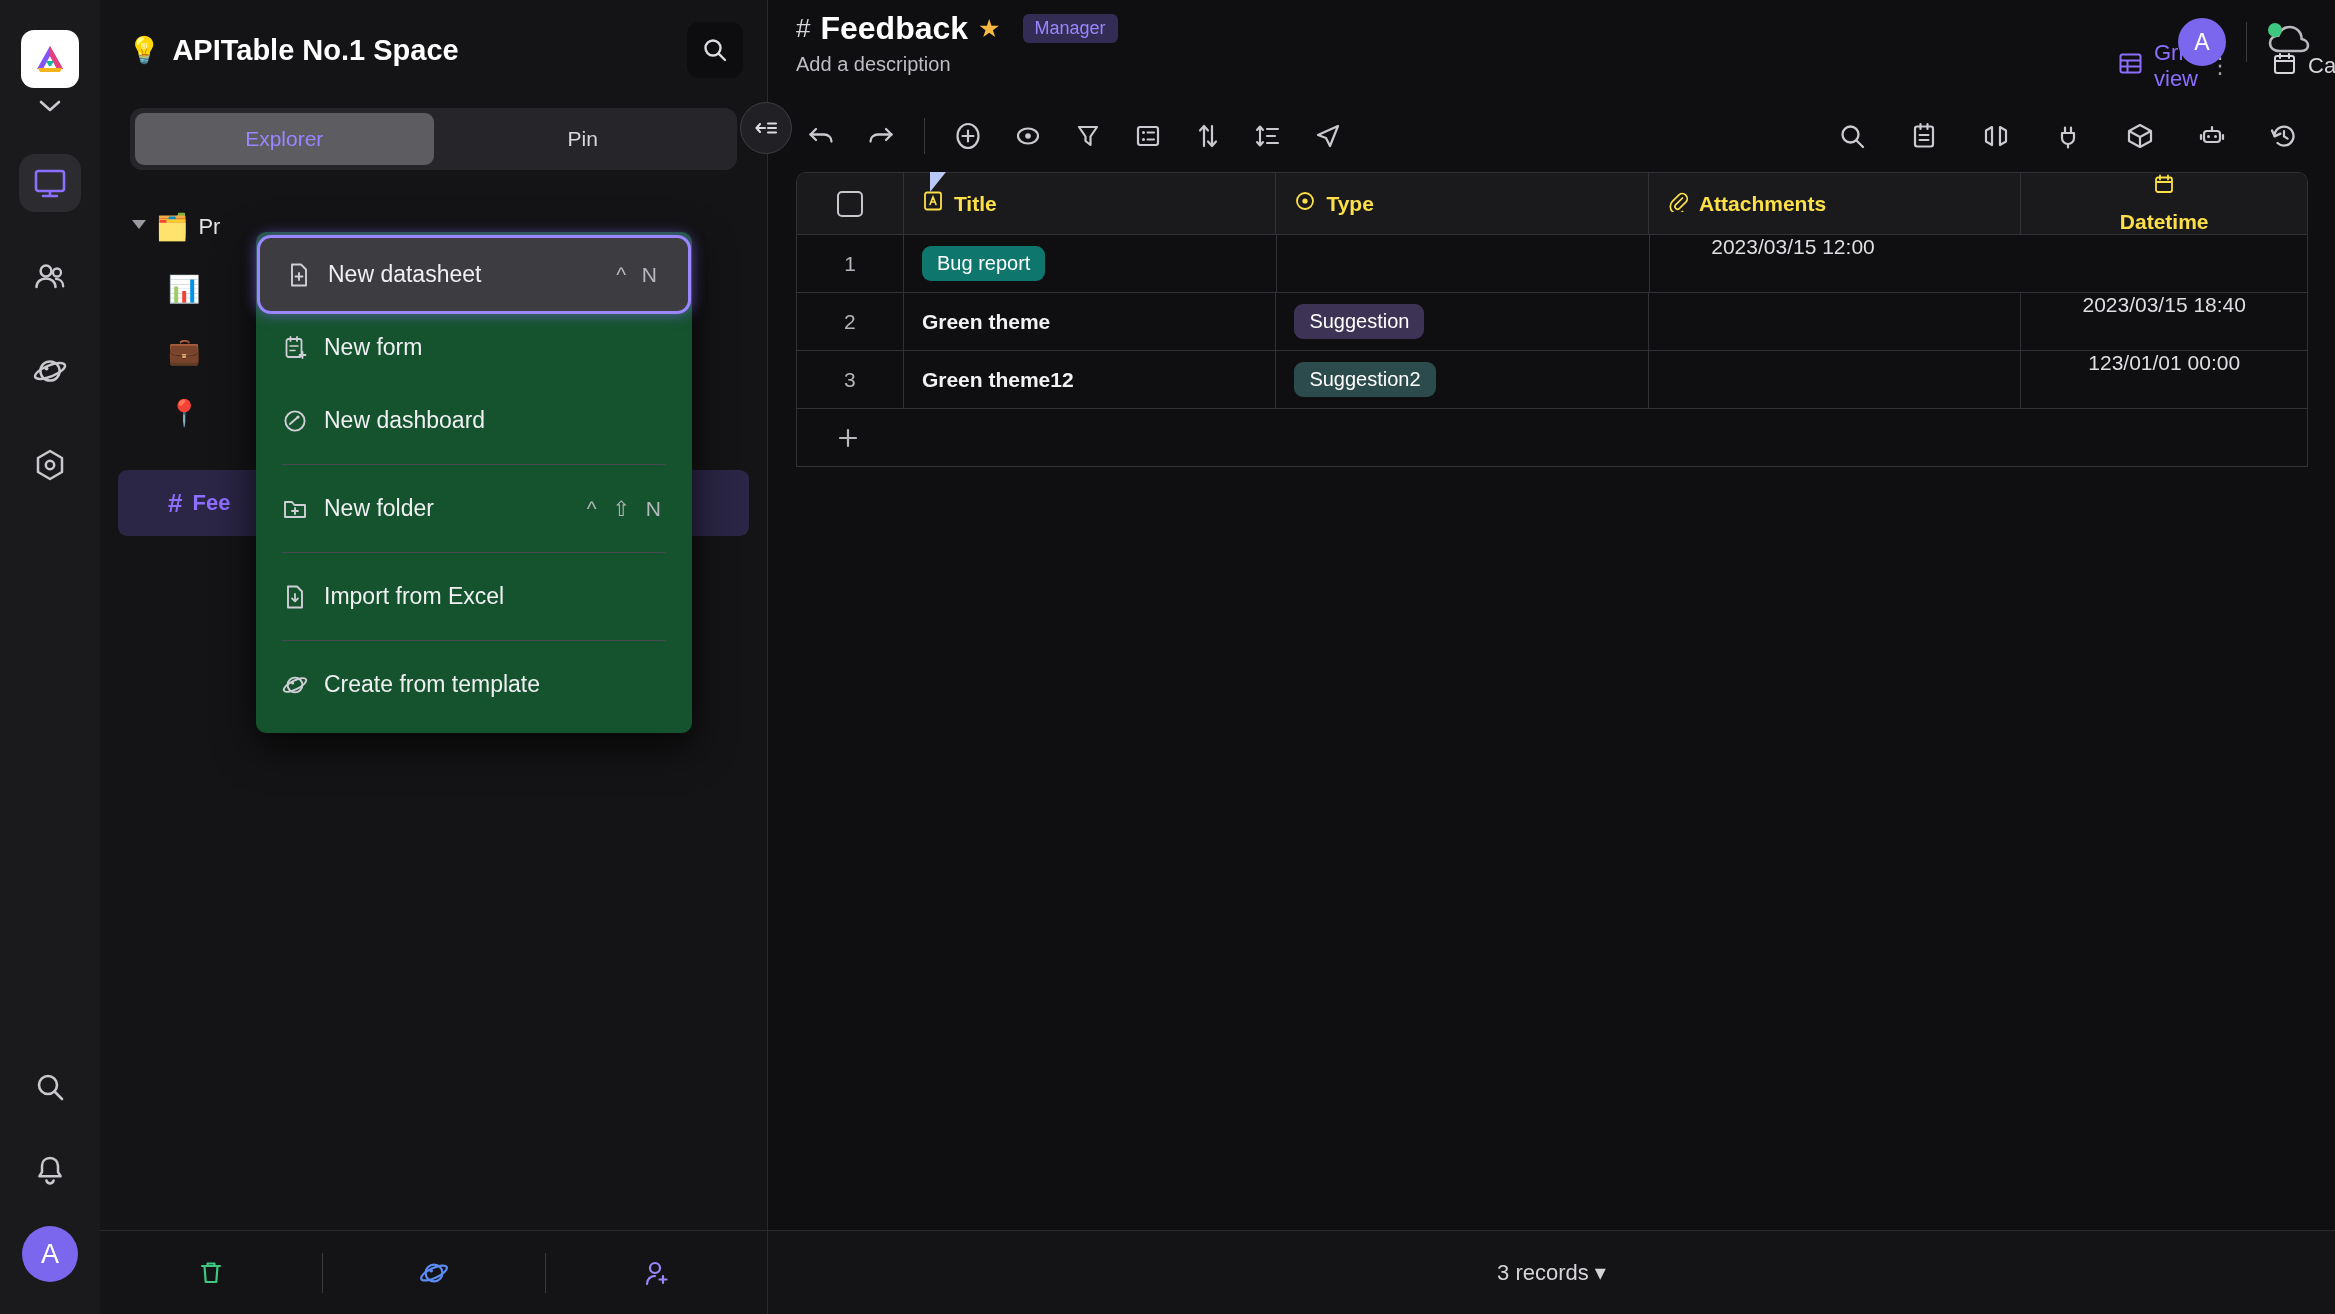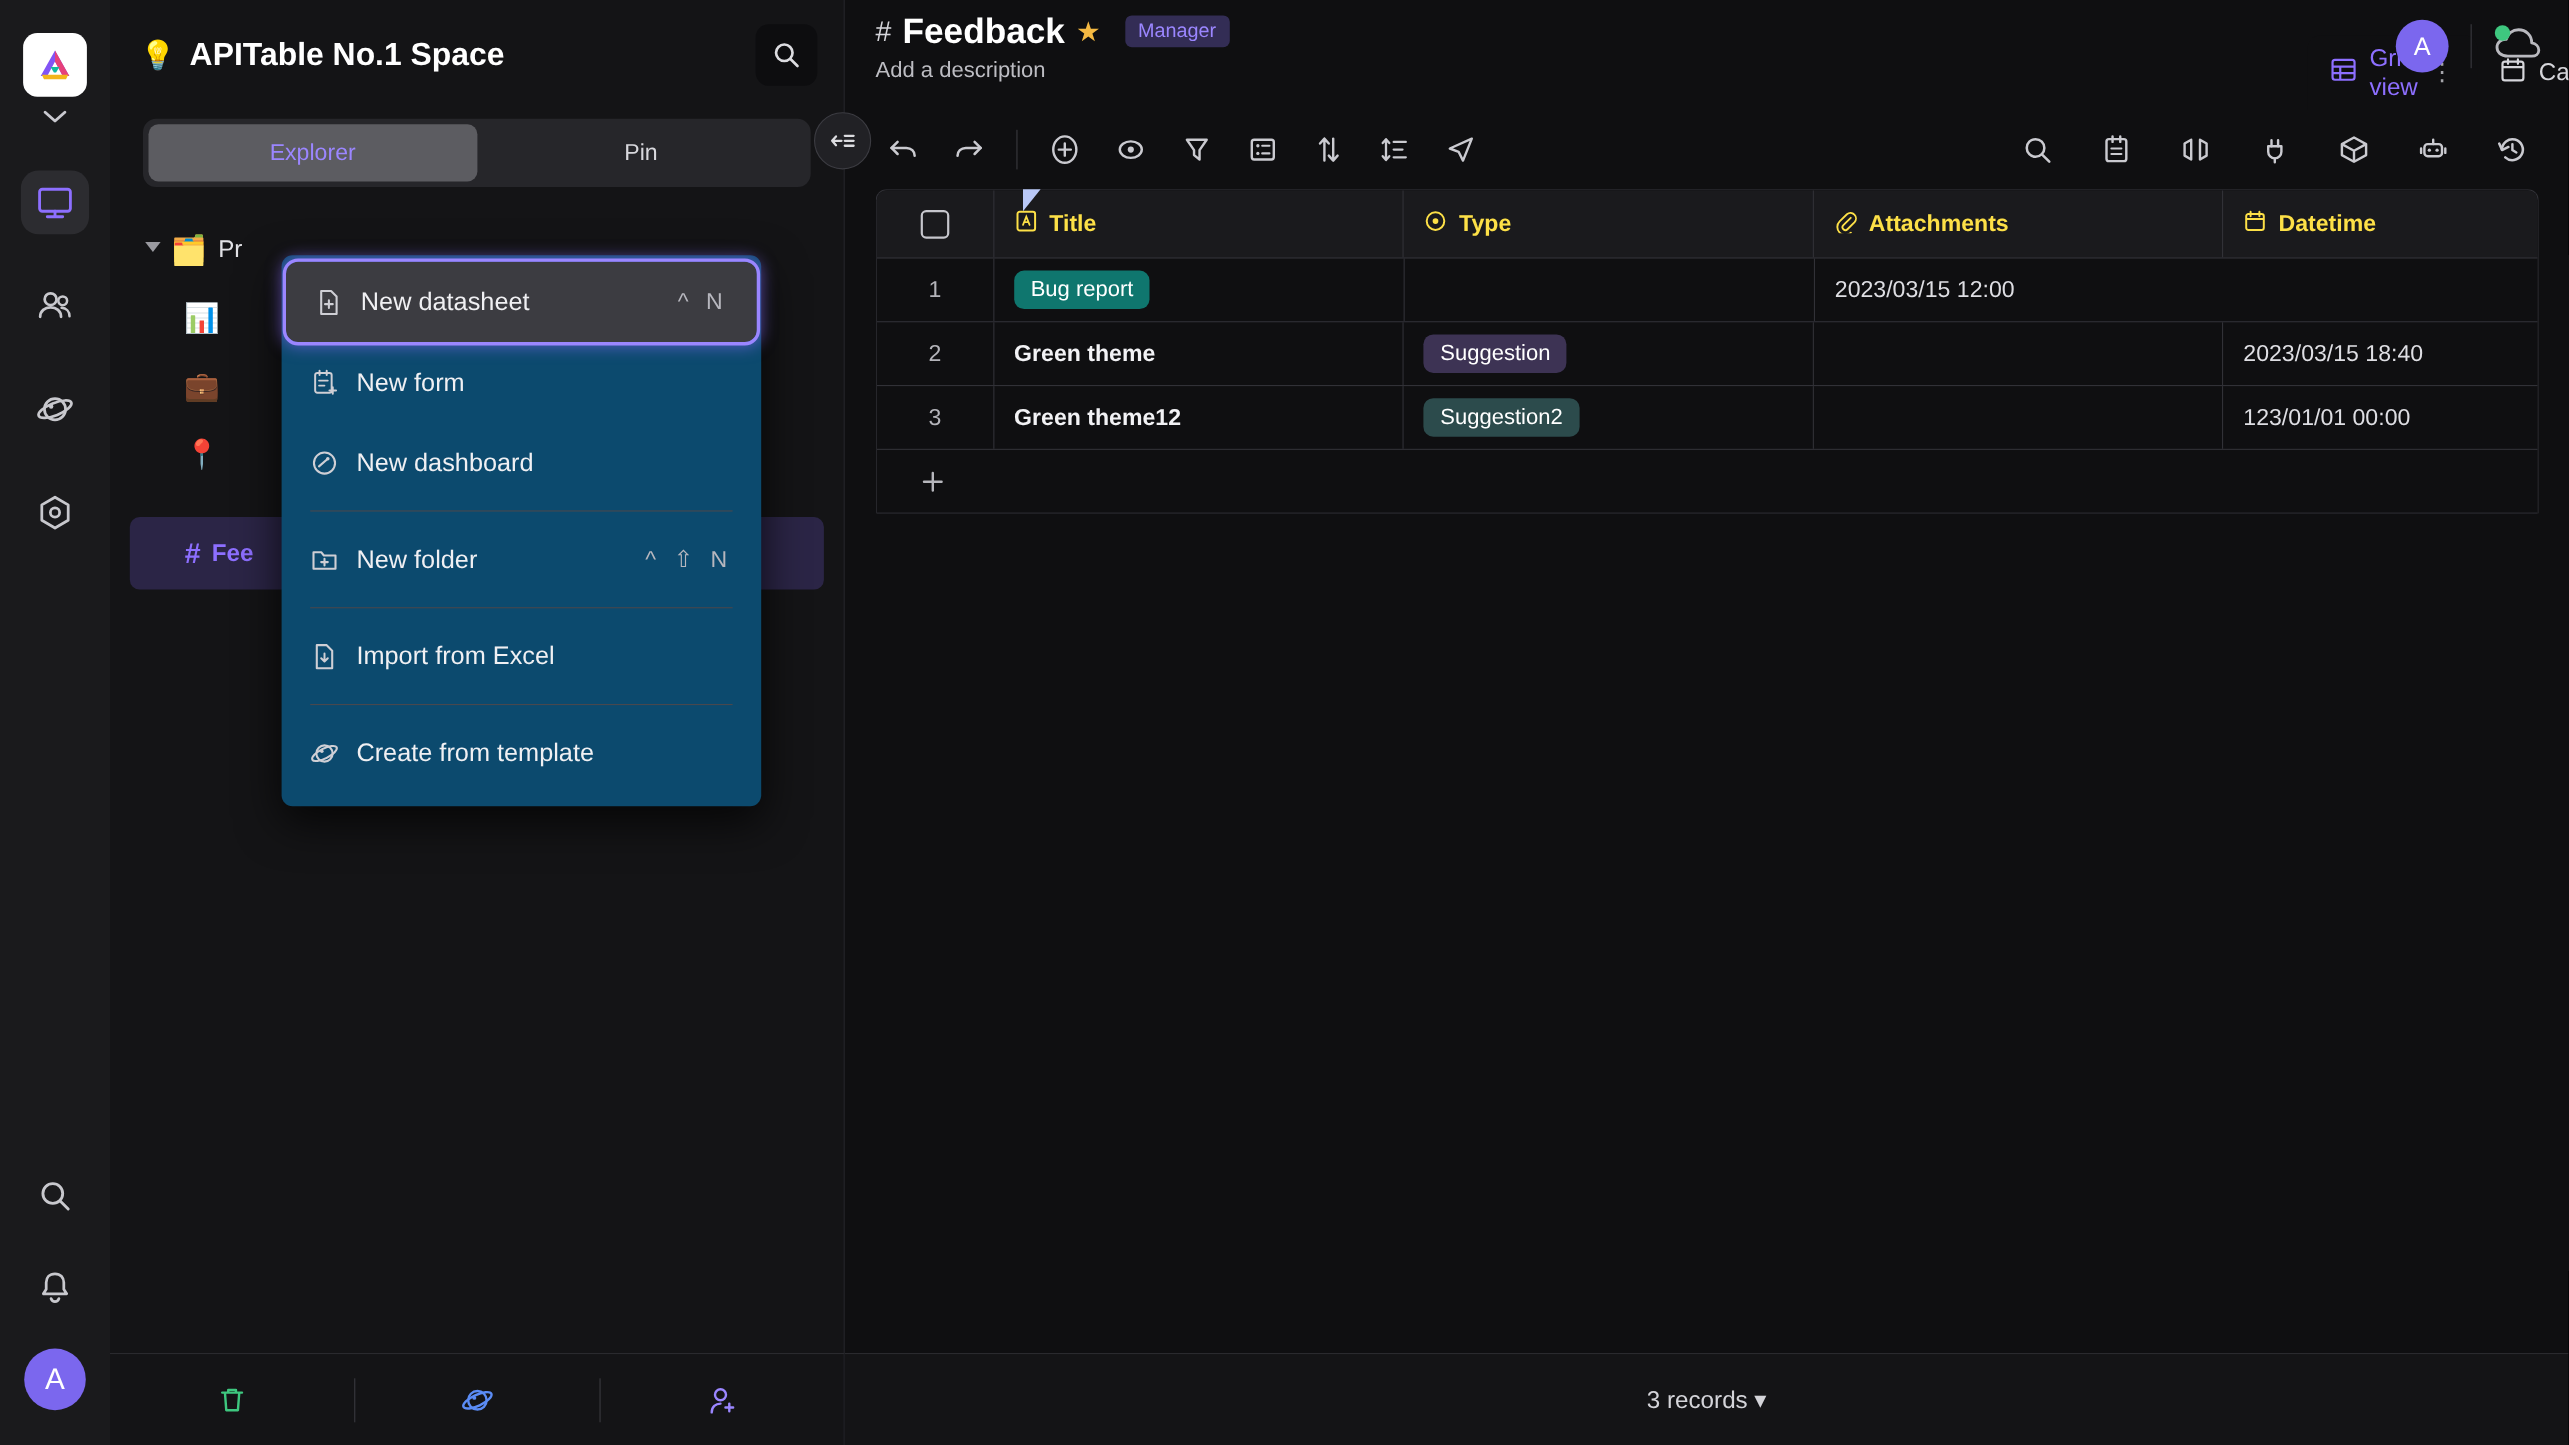--- a/index.html
+++ b/index.html
@@ -157,21 +157,21 @@
     position: absolute; left: 162px; top: 0; width: 0; height: 0;
     border-left: 16px solid #b9c8f7; border-bottom: 20px solid transparent; z-index: 5;
   }
   .grid-row { display: flex; height: 58px; border-bottom: 1px solid #313137; }
   #grid-header { height: 62px; background: #1a1a1d; }
   .cell { display: flex; align-items: center; border-right: 1px solid #313137; padding: 0 18px; }
   .c-check { width: 107px; justify-content: center; }
   .c-title { width: 373px; }
   .c-type { width: 373px; }
   .c-att  { width: 373px; }
-  .c-date { width: 286px; border-right: none; }
+  .c-date { width: 286px; border-right: none; flex-direction: column; }
   #grid-header .cell { font-size: 21px; font-weight: bold; color: #fde047; gap: 10px; }
   .row-num { color: #b4b4ba; font-size: 21px; }
   .cell-title { font-size: 21px; font-weight: bold; color: #f2f2f5; }
   .cell-date { font-size: 21px; color: #dedee3; }
   .tag { font-size: 20px; padding: 6px 15px; border-radius: 9px; color: #ffffff; }
   .hdr-check {
     width: 26px; height: 26px; border: 2px solid #c6c6cc; border-radius: 5px;
   }
   #add-row { height: 58px; display: flex; align-items: center; padding-left: 38px;
              color: #b6b6bc; border-bottom: 1px solid #313137; }
@@ -180,21 +180,21 @@
   #footer {
     position: absolute; left: 768px; right: 0; bottom: 0; height: 84px;
     background: #141416; border-top: 1px solid #2a2a2e;
     display: flex; align-items: center; justify-content: center;
   }
   #rec-count { font-size: 22px; color: #d4d4d9; display: flex; align-items: center; gap: 6px; }
 
   
   #ctx-menu {
     position: absolute; left: 256px; top: 232px; width: 436px;
-    background: #0c4a6e; border-radius: 10px; z-index: 60;
+    background: #14532d; border-radius: 10px; z-index: 60;
     padding: 6px 0 12px 0;
     box-shadow: 0 14px 40px rgba(0,0,0,.72);
   }
   .ctx-item {
     height: 73px; display: flex; align-items: center; gap: 16px;
     padding: 0 26px; font-size: 23px; color: #f0f0f3; position: relative;
   }
   .ctx-item.highlight {
     background: #3c3c41; border-radius: 11px; margin: 0 4px;
     outline: 3px solid #9b86ff;

